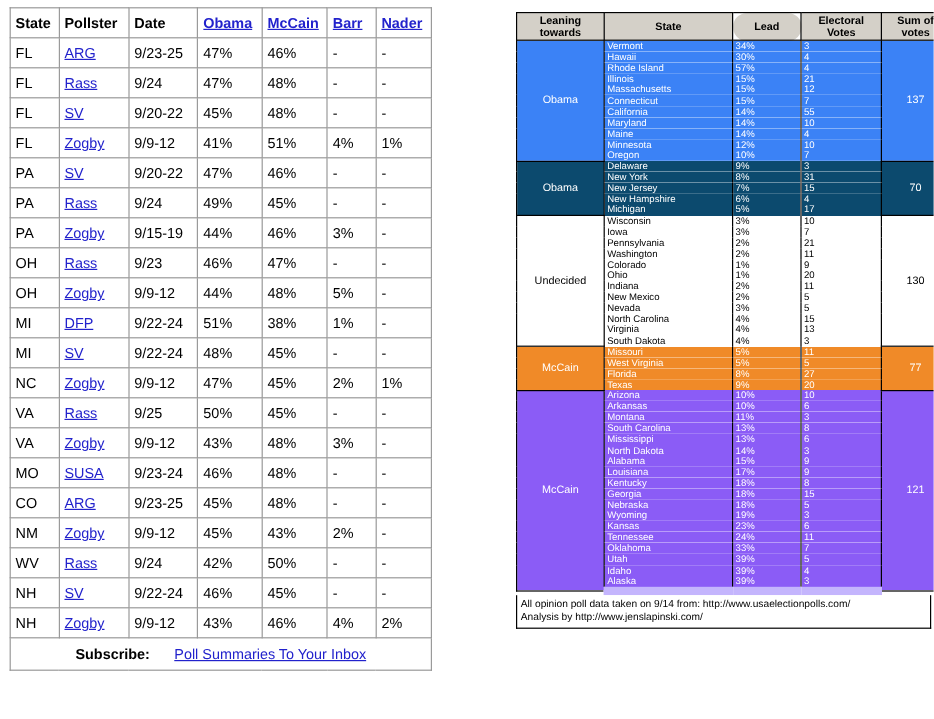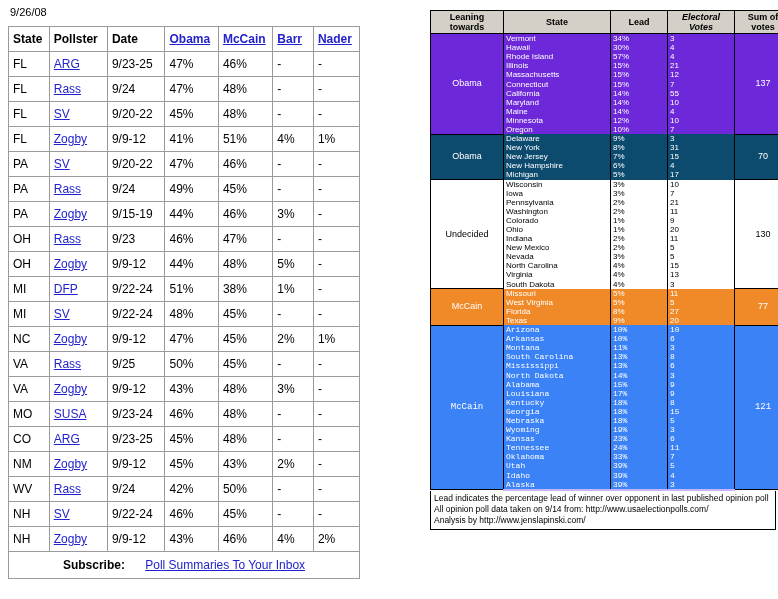--- a/index.html
+++ b/index.html
@@ -97,50 +97,49 @@
     line-height: 9px;
     overflow: hidden;
     white-space: nowrap;
   }
   table.ec td.grp {
     border: 1px solid #000;
     font-size: 9px;
     text-align: center;
     vertical-align: middle;
   }
-  table.ec tr.lastrow td { border-bottom: 2px solid #c4b5fd; }
+  table.ec tr.lastrow td { border-bottom: 7px solid #c4b5fd; }
 
   .w-lean { width: 68px; }
   .w-state { width: 102px; }
-  .w-lead { width: 52px; }
-  .w-ev { width: 62px; font-style: italic; }
+  .w-lead { width: 52px; border-radius: 11px; }
+  .w-ev { width: 62px; }
   .w-sum { width: 52px; }
 
-  .blue-dark { background: #6d28d9; color: #ffffff; }
+  .blue-dark { background: #3b82f6; color: #ffffff; }
   .blue-light { background: #0c4a6e; color: #ffffff; }
   .undecided { background: #ffffff; color: #000000; }
   .orange { background: #f08a28; color: #ffffff; }
-  .red { background: #3b82f6; color: #ffffff; font-family: Liberation Mono, monospace; }
+  .red { background: #8b5cf6; color: #ffffff; }
 
   #footnotes {
     border: 1px solid #000;
     border-top: none;
     width: 338px;
     padding: 2px 3px 3px 3px;
     font-size: 8.5px;
     line-height: 11px;
     background: #fff;
   }
   #footnotes div { white-space: nowrap; }
 </style>
 </head>
 <body>
 
 <div id="left-panel">
-  <div id="page-date">9/26/08</div>
 
   <table class="polls">
     <thead>
       <tr>
         <th class="c-state"><span>State</span></th>
         <th class="c-pollster"><span>Pollster</span></th>
         <th class="c-date"><span>Date</span></th>
         <th class="c-obama"><a href="#">Obama</a></th>
         <th class="c-mccain"><a href="#">McCain</a></th>
         <th class="c-barr"><a href="#">Barr</a></th>
@@ -608,17 +607,16 @@
           <td class="red">4</td>
         </tr>
         <tr class="lastrow">
           <td class="red">Alaska</td>
           <td class="red">39%</td>
           <td class="red">3</td>
         </tr>
       </tbody>
   </table>
   <div id="footnotes">
-      <div>Lead indicates the percentage lead of winner over opponent in last published opinion poll</div>
       <div>All opinion poll data taken on 9/14 from: http://www.usaelectionpolls.com/</div>
       <div>Analysis by http://www.jenslapinski.com/</div>
     </div>
 </div>
 
 </body></html>

